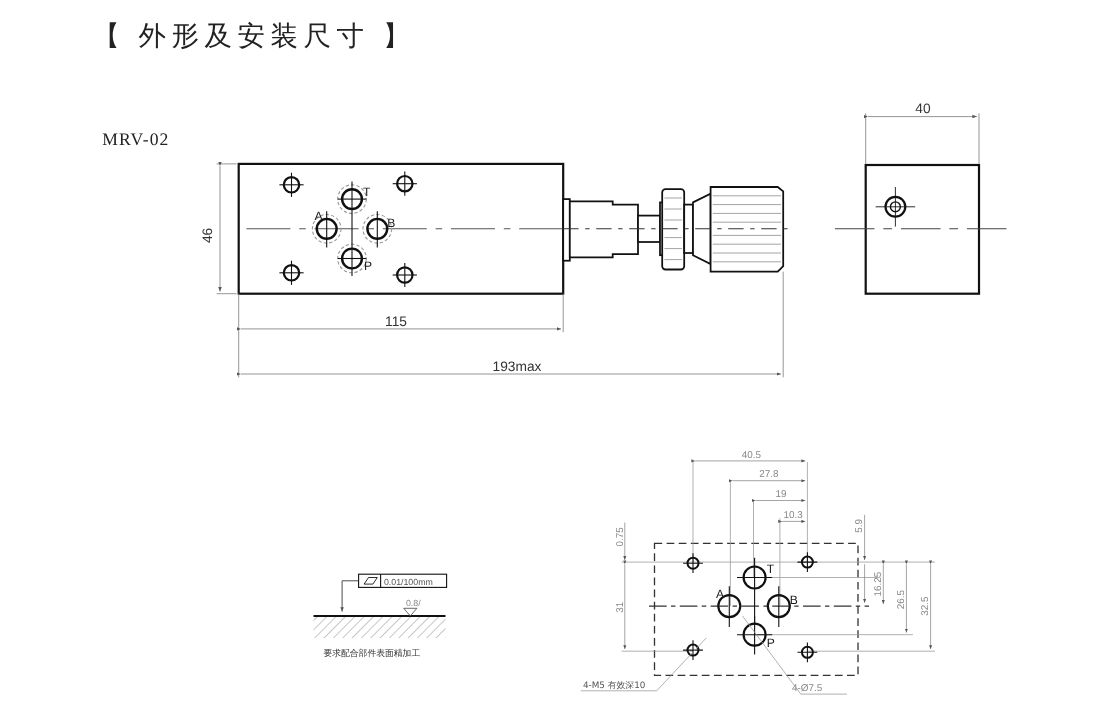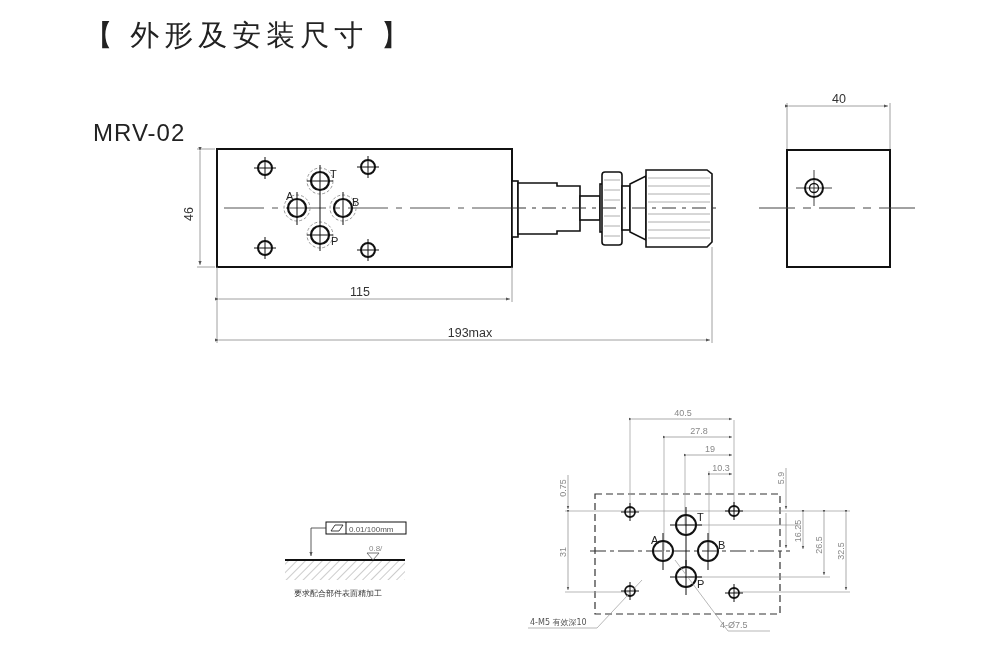--- a/index.html
+++ b/index.html
@@ -1,18 +1,18 @@
 <!DOCTYPE html>
 <html><head>
 <meta charset="utf-8">
 <style>
   html, body { margin: 0; padding: 0; background: #ffffff; }
   body { width: 1000px; height: 656px; position: relative; overflow: hidden; font-family: "DejaVu Sans", sans-serif; }
-  .title { position: absolute; left: 84px; top: 16px; font-size: 29px; color: #222; letter-spacing: 5px; font-family: Liberation Serif, serif; }
-  .model { position: absolute; left: 93px; top: 119px; font-size: 24px; color: #222; font-family: Liberation Sans, sans-serif; letter-spacing: 1px; }
+  .title { position: absolute; left: 84px; top: 16px; font-size: 25px; color: #222; letter-spacing: 5px; font-family: Liberation Sans, sans-serif; }
+  .model { position: absolute; left: 93px; top: 119px; font-size: 16px; color: #222; font-family: Liberation Serif, serif; letter-spacing: 1px; }
   svg { position: absolute; left: 0; top: 0; }
   .dimtxt { font-family: "Liberation Sans", sans-serif; font-size: 12.5px; fill: #333; }
   .smtxt { font-family: "Liberation Sans", sans-serif; font-size: 9px; fill: #888; }
   .lbl { font-family: "Liberation Sans", sans-serif; font-size: 11px; fill: #222; }
   .cn { font-family: "DejaVu Sans", sans-serif; font-size: 8px; fill: #333; }
 </style>
 </head>
 <body>
 
 <div class="title">【 外形及安装尺寸 】</div>

